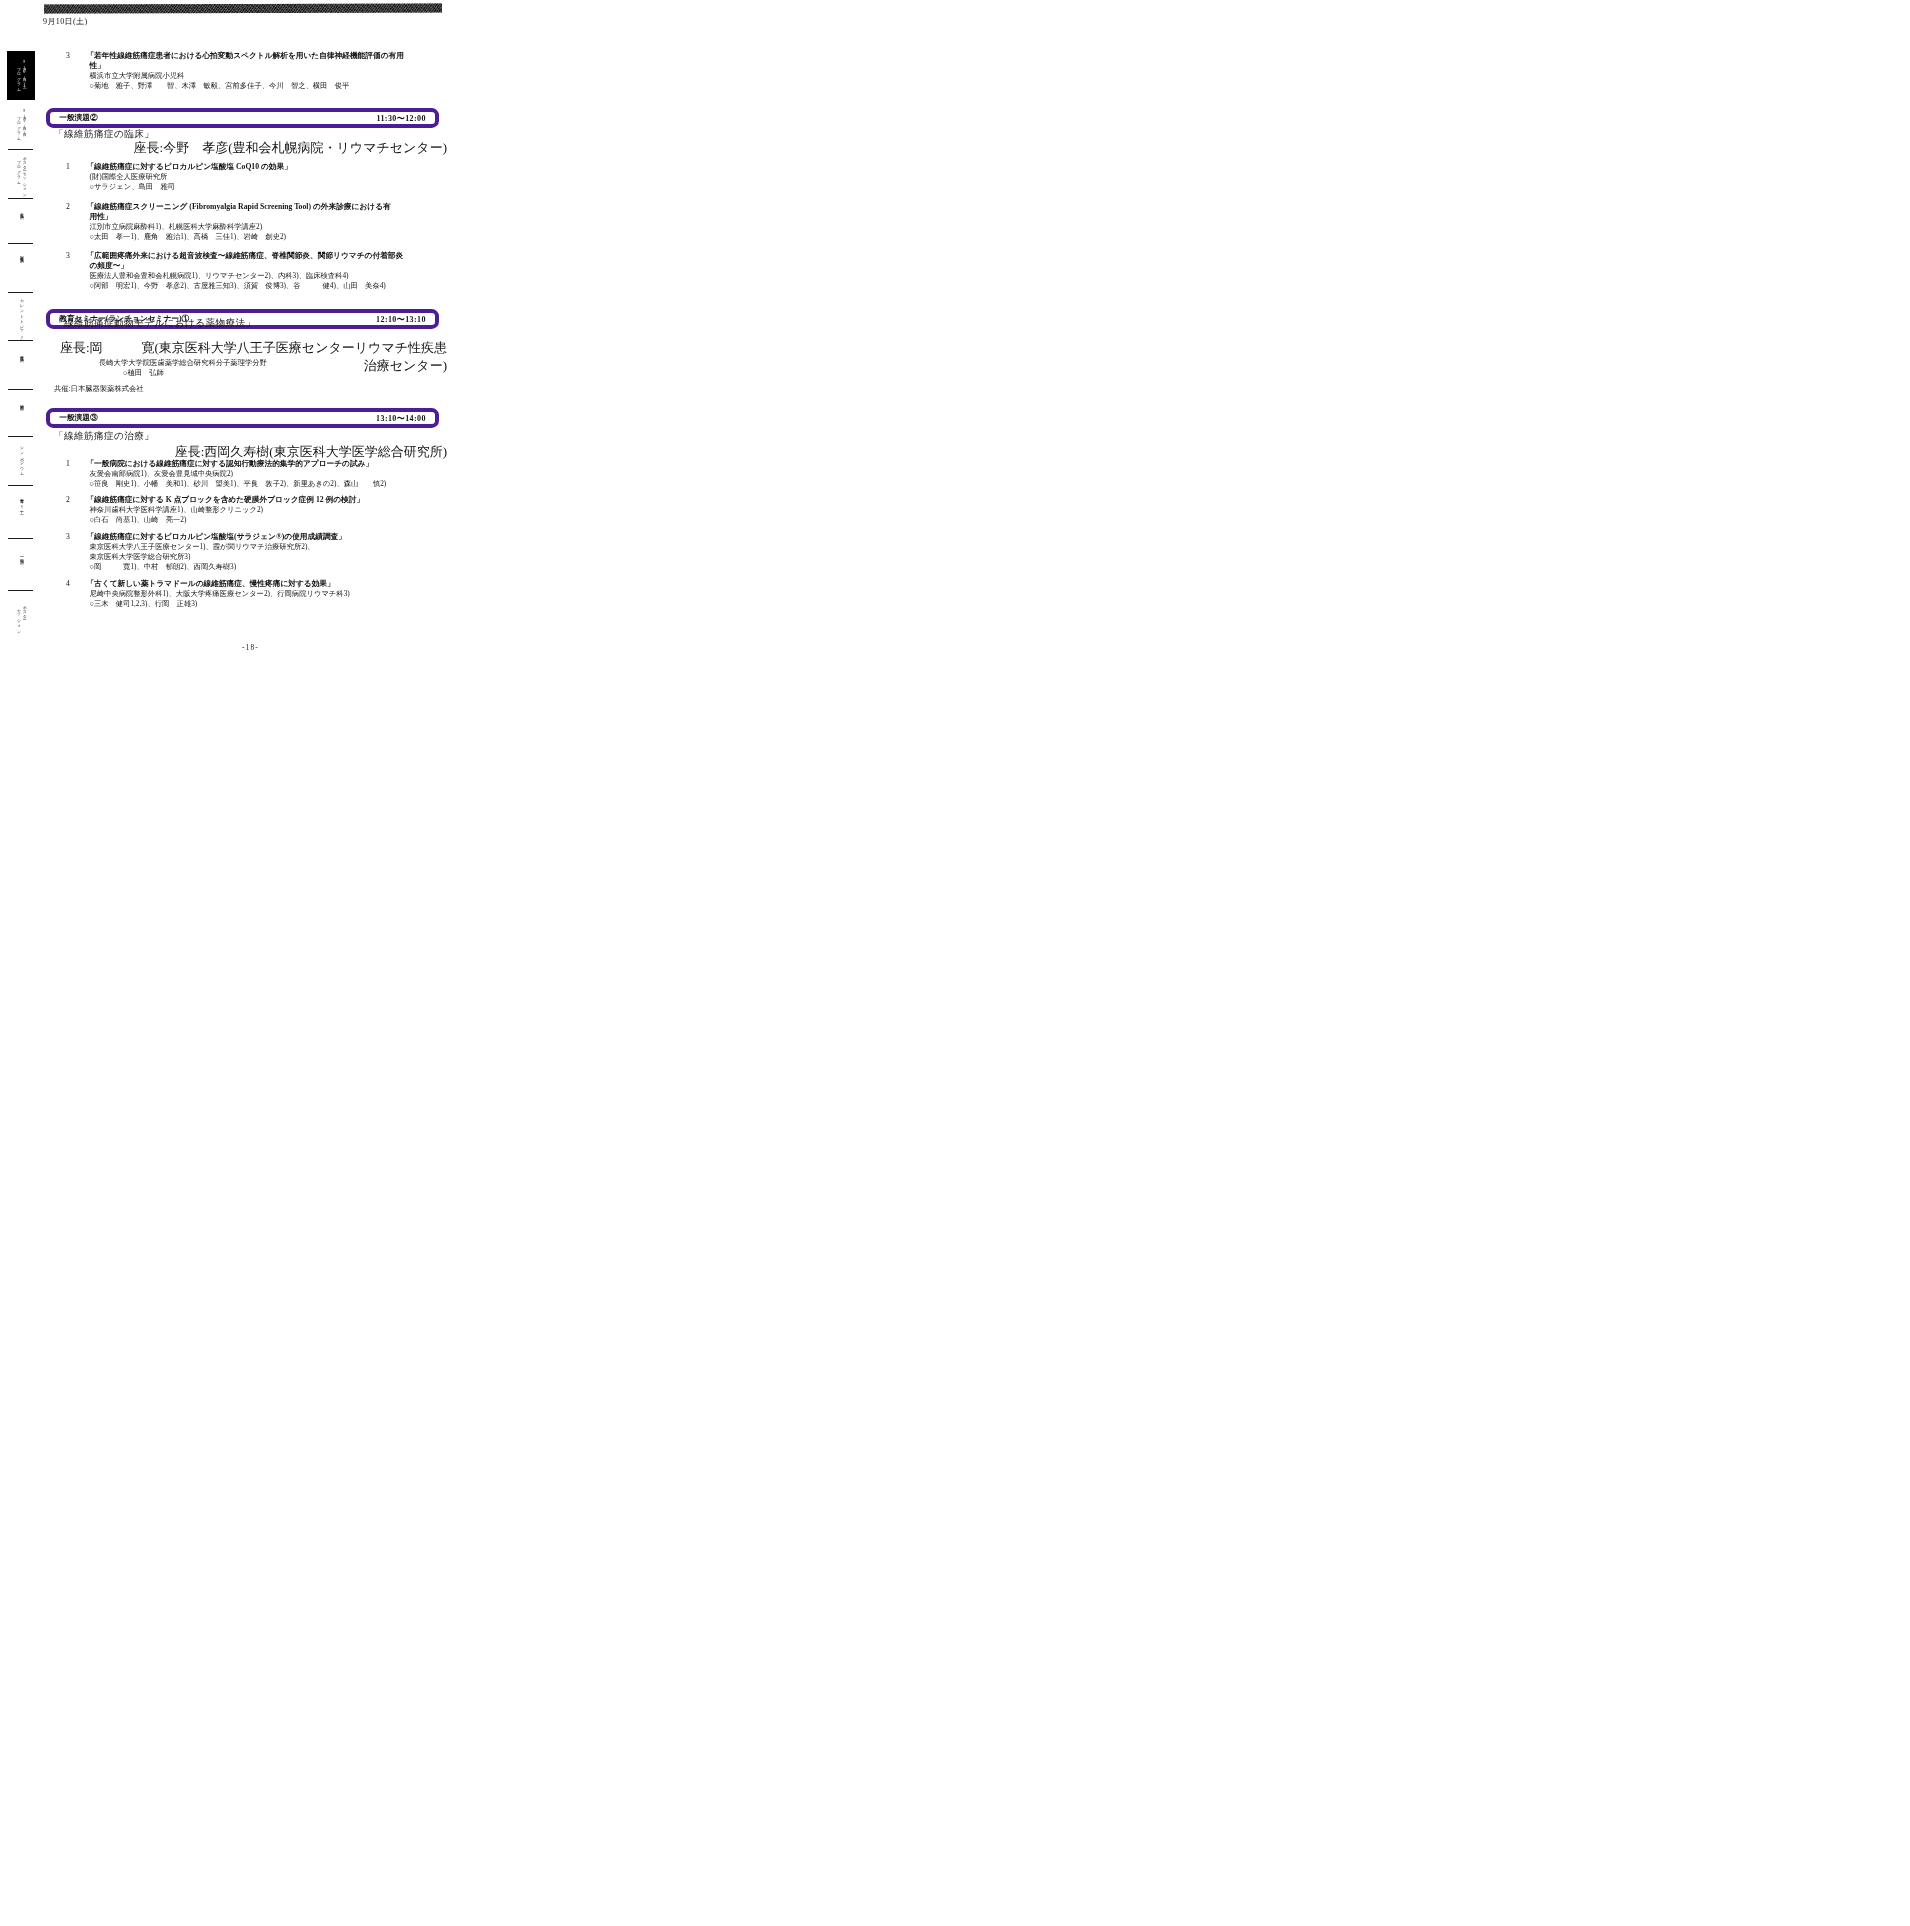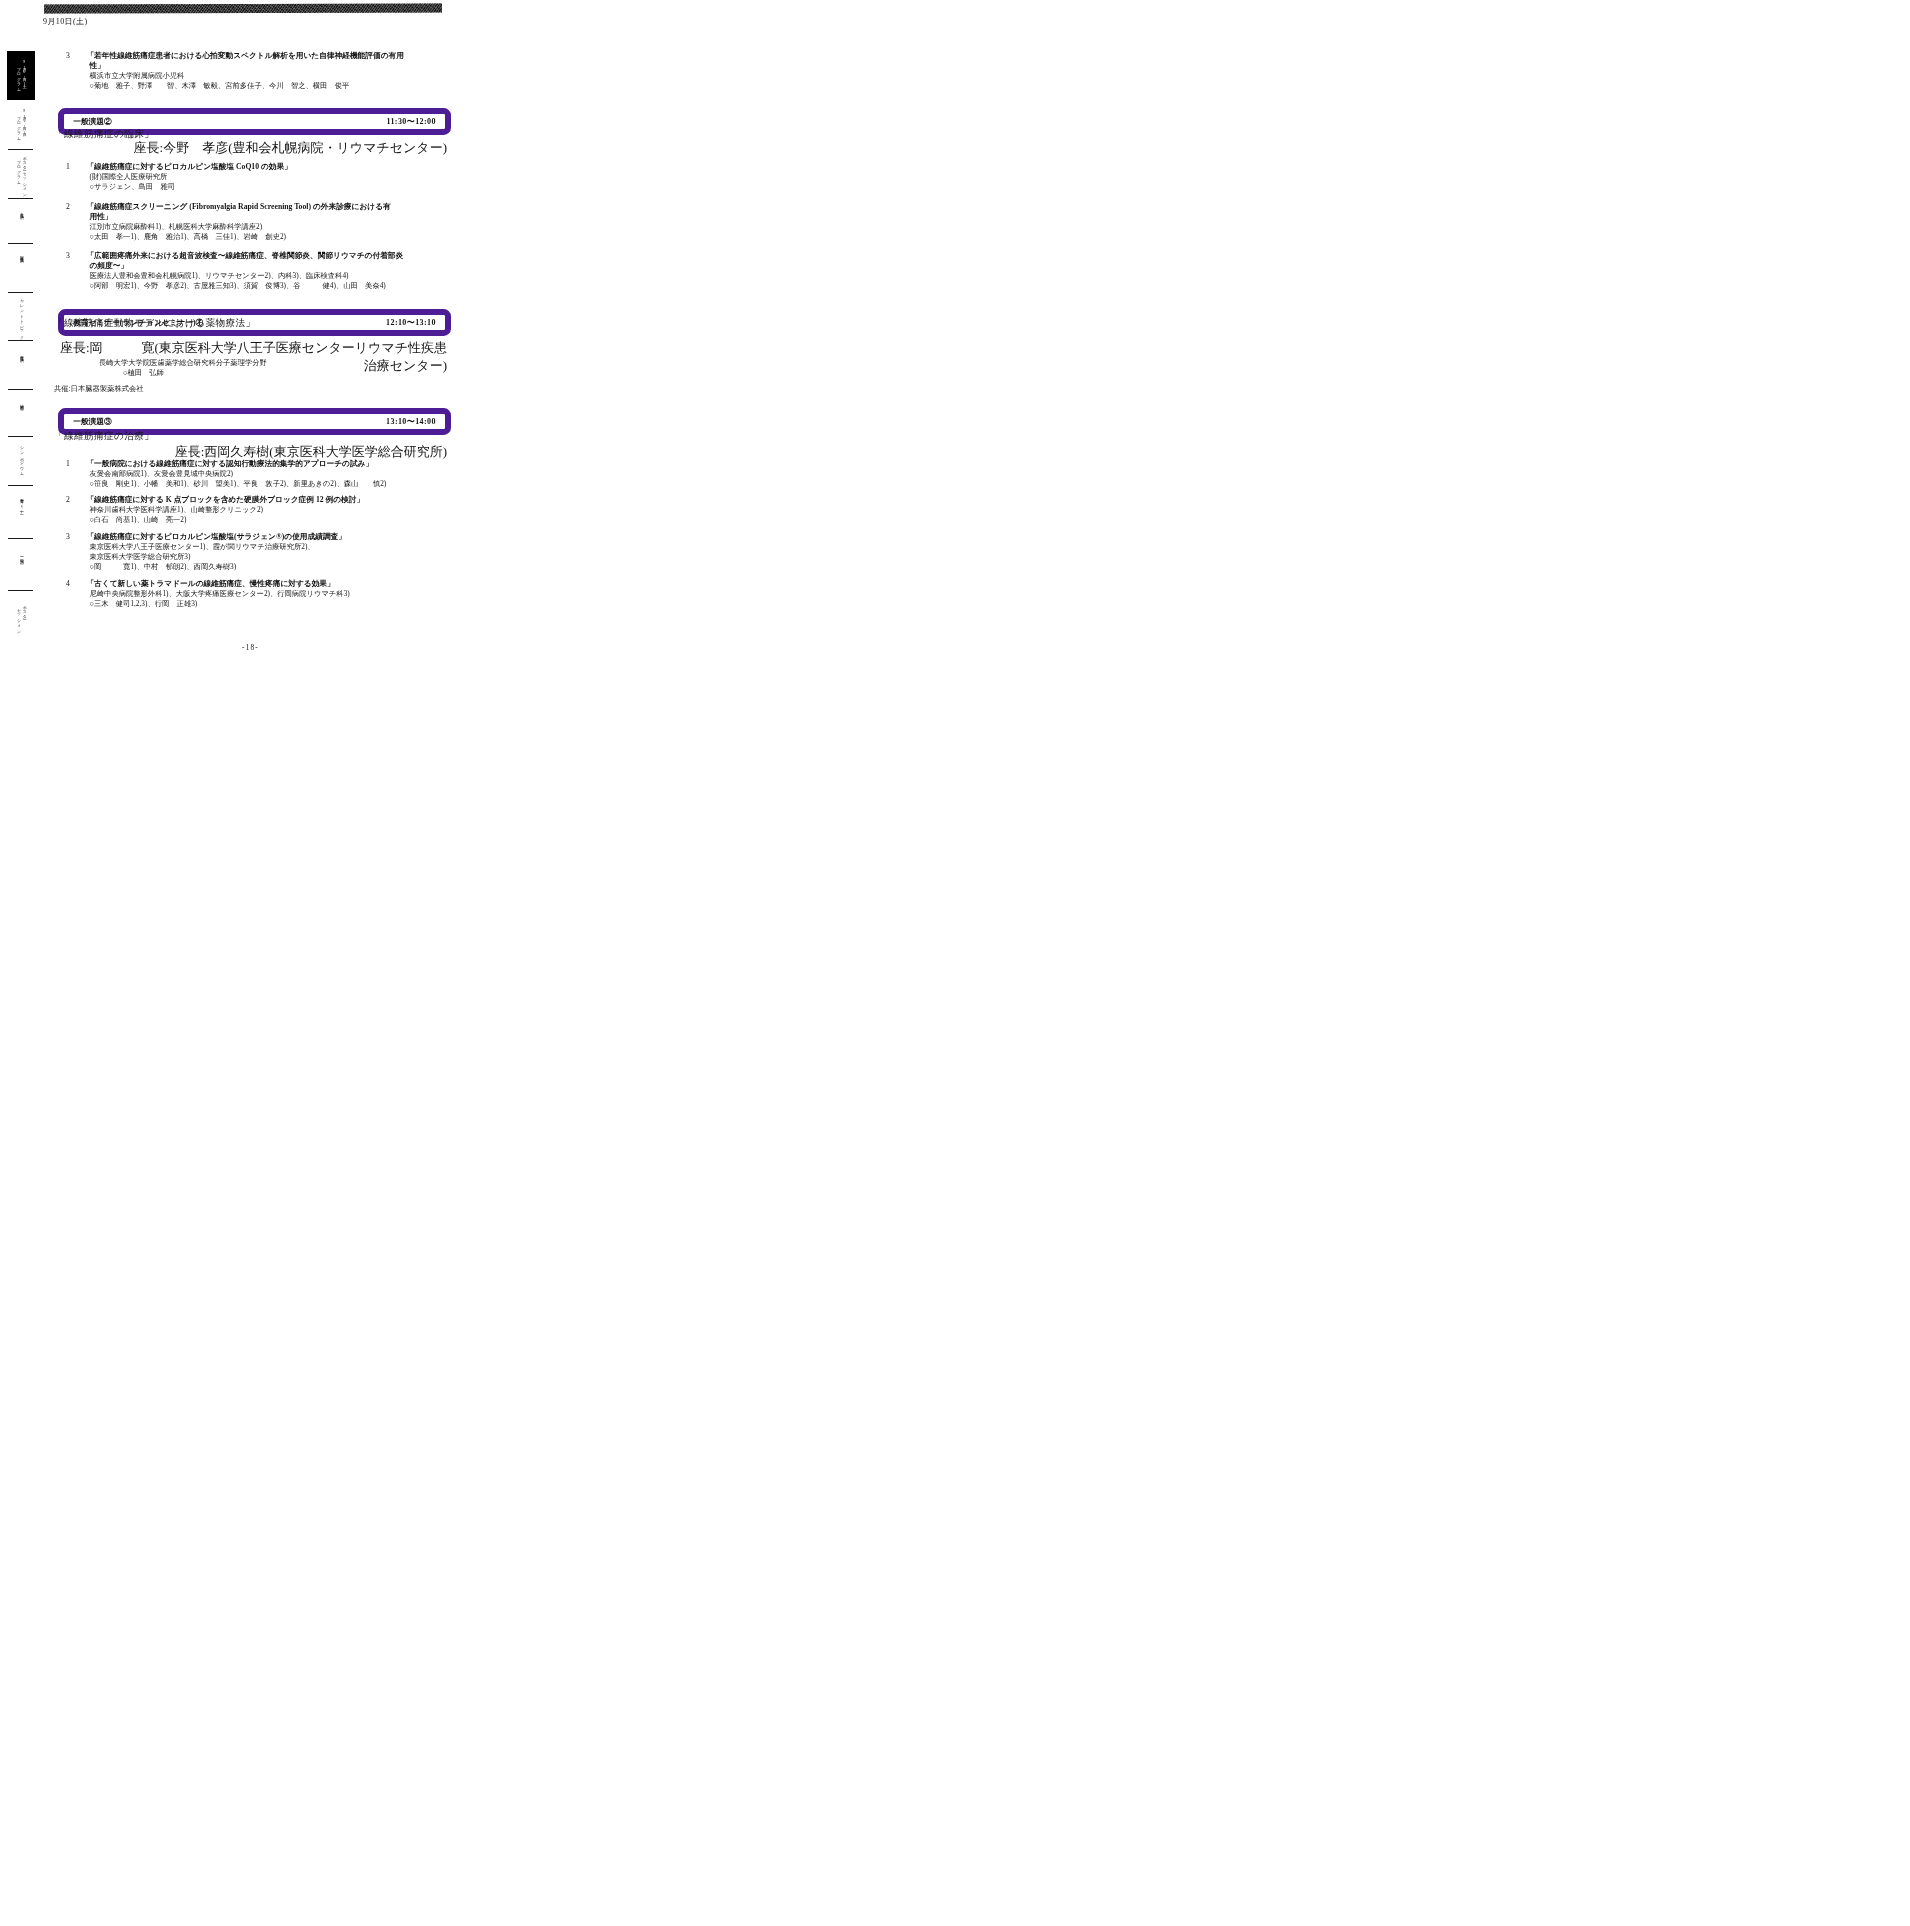--- a/index.html
+++ b/index.html
@@ -15,21 +15,21 @@
     transform:skewY(-.15deg);}
   .date{position:absolute;left:43px;top:16px;font-size:8px;letter-spacing:0.4px;}
 
   .sidebar-item{position:absolute;left:6.5px;width:28px;display:flex;justify-content:center;}
   .vtext{writing-mode:vertical-rl;text-orientation:upright;font-size:3.9px;line-height:4.6px;letter-spacing:0.8px;}
   .vtext span{display:block;margin-left:1.2px;}
   .vtext .v2{margin-top:3.9px;}
   .active-tab{background:#000;color:#fff;height:49px;align-items:center;}
   .sdiv{position:absolute;left:7.7px;width:25.4px;border-top:0.8px solid #1a1a1a;}
 
-  .bar{position:absolute;left:58px;width:393px;height:27px;border:6px solid #4c1d95;border-radius:7.3px;
+  .bar{position:absolute;left:46px;width:393px;height:20px;border:4px solid #4c1d95;border-radius:7.3px;
        display:flex;justify-content:space-between;align-items:center;padding:0 9.2px;
        font-weight:bold;font-size:7.7px;}
   .bar .time{font-size:8px;letter-spacing:0.4px;}
 
   .sec-title{position:absolute;left:54px;font-size:9.6px;font-weight:normal;letter-spacing:0.4px;}
   .chair{position:absolute;left:54px;width:393px;text-align:right;font-size:13px;}
   .cosponsor{position:absolute;left:54px;width:393px;text-align:left;font-size:7.3px;}
 
   .item{position:absolute;left:66px;width:381px;display:flex;align-items:flex-start;line-height:10px;}
   .inum{width:20.4px;font-size:7.7px;}

